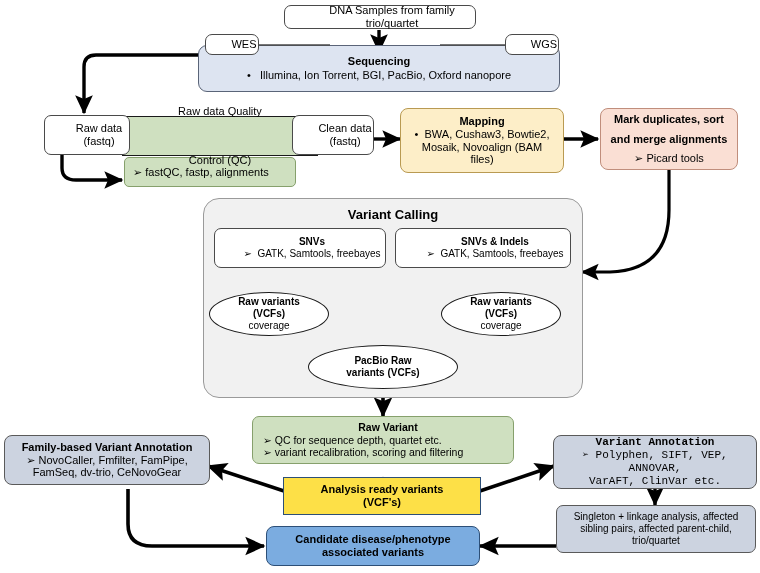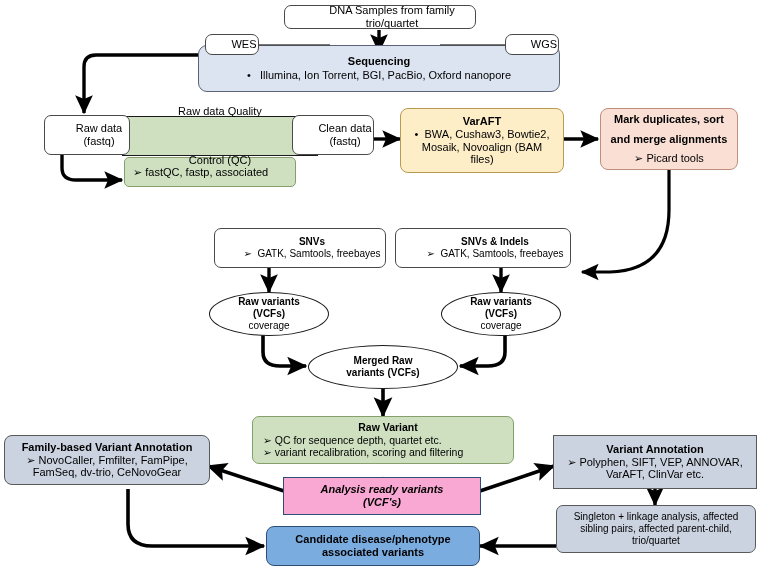--- a/index.html
+++ b/index.html
@@ -49,21 +49,21 @@
     display: block;
     width: 100%;
   }
   .blue-seq   { background: #dde4f1; border: 1.2px solid #5a6478; }
   .green-soft { background: #cfe0c0; border: 1.2px solid #86a06c; }
   .green-ell  { background: #cfe0c0; border: 1.4px solid #1a1a1a; }
   .yellow     { background: #fdeec8; border: 1.2px solid #b99a52; }
   .peach      { background: #fadfd4; border: 1.2px solid #c08e7c; gap: 7px; }
   .graybox    { background: #f1f1f1; border: 1.4px solid #9a9a9a; }
   .grayblue   { background: #ccd3e0; border: 1.3px solid #5a5a5a; }
-  .blue-ell   { background: #f9a8d4; border: 1.4px solid #2d4f77; font-style: italic; }
+  .blue-ell   { background: #fde047; border: 1.4px solid #2d4f77; }
   .blue-final { background: #7bace0; border: 1.3px solid #2d4f77; }
   .white      { background: #ffffff; padding-left: 24px; }
 
   svg.arrows {
     position: absolute;
     left: 0; top: 0;
     width: 760px;
     height: 573px;
     z-index: 2;
     pointer-events: none;
@@ -156,48 +156,51 @@
   </div>
 
   <div class="node green-ell fs11" style="left:122px; top:116px; width:196px; height:40px; z-index:6;gap:36px;">
     <span class="line">Raw data Quality</span>
     <span class="line">Control (QC)</span>
   </div>
 
   <div class="node green-soft fs11" style="left:124px; top:157px; width:172px; height:30px; border-radius:5px; align-items:flex-start; padding-left:8px;">
     <span class="line" style="text-align:left;">
       <span>➢</span>
-      <span>fastQC, fastp, associated</span>
+      <span>fastQC, fastp, alignments</span>
     </span>
   </div>
 
   <div class="node rbox white fs11" style="left:292px; top:115px; width:82px; height:40px; z-index:7;">
     <span class="line">Clean data</span>
     <span class="line">(fastq)</span>
   </div>
 
   <div class="node yellow fs11" style="left:400px; top:108px; width:164px; height:65px; border-radius:8px;">
-    <span class="ttl">VarAFT</span>
+    <span class="ttl">Mapping</span>
     <span class="line">
       <span>•</span>
       &nbsp;<span>BWA, Cushaw3, Bowtie2,</span>
     </span>
     <span class="line">Mosaik, Novoalign (BAM</span>
     <span class="line">files)</span>
   </div>
 
   <div class="node peach fs11" style="left:600px; top:108px; width:138px; height:62px; border-radius:8px;">
     <span class="ttl">Mark duplicates, sort</span>
     <span class="ttl">and merge alignments</span>
     <span class="line">
       <span>➢</span>
       <span>Picard tools</span>
     </span>
   </div>
 
+  <div class="node graybox" style="left:203px; top:198px; width:380px; height:200px; border-radius:16px; justify-content:flex-start; z-index:3;">
+    <span class="ttl fs11" style="font-size:13px; margin-top:8px;">Variant Calling</span>
+  </div>
 
   <div class="node rbox white fs10" style="left:214px; top:228px; width:172px; height:40px; z-index:6;">
     <span class="ttl">SNVs</span>
     <span class="line">
       <span>➢</span>
       &nbsp;<span>GATK, Samtools, freebayes</span>
     </span>
   </div>
 
   <div class="node rbox white fs10" style="left:395px; top:228px; width:176px; height:40px; z-index:6;">
@@ -214,21 +217,21 @@
     <span class="line">coverage</span>
   </div>
 
   <div class="node ellipse fs10" style="left:441px; top:292px; width:120px; height:44px; z-index:6;">
     <span class="ttl">Raw variants</span>
     <span class="ttl">(VCFs)</span>
     <span class="line">coverage</span>
   </div>
 
   <div class="node ellipse fs10" style="left:308px; top:345px; width:150px; height:44px; z-index:6;">
-    <span class="ttl">Merged Raw</span>
+    <span class="ttl">PacBio Raw</span>
     <span class="ttl">variants (VCFs)</span>
   </div>
 
   <div class="node green-soft fs105" style="left:252px; top:416px; width:262px; height:48px; border-radius:7px; align-items:flex-start; padding-left:10px;">
     <span class="ttl" style="text-align:center;">Raw Variant</span>
     <span class="line" style="text-align:left;">
       <span>➢</span>
       <span>QC for sequence depth, quartet etc.</span>
     </span>
     <span class="line" style="text-align:left;">
@@ -244,21 +247,21 @@
 
   <div class="node grayblue fs11" style="left:4px; top:435px; width:206px; height:50px; border-radius:8px;">
     <span class="ttl">Family-based Variant Annotation</span>
     <span class="line">
       <span>➢</span>
       <span>NovoCaller, Fmfilter, FamPipe,</span>
     </span>
     <span class="line">FamSeq, dv-trio, CeNovoGear</span>
   </div>
 
-  <div class="node grayblue fs11" style="left:553px; top:435px; width:204px; height:54px; border-radius:0;">
+  <div class="node grayblue fs11" style="left:553px; top:435px; width:204px; height:54px; border-radius:8px;font-family:Liberation Mono, monospace;">
     <span class="ttl">Variant Annotation</span>
     <span class="line">
       <span>➢</span>
       <span>Polyphen, SIFT, VEP, ANNOVAR,</span>
     </span>
     <span class="line">VarAFT, ClinVar etc.</span>
   </div>
 
   <div class="node grayblue fs10" style="left:556px; top:505px; width:200px; height:48px; border-radius:7px;">
     <span class="line">Singleton + linkage analysis, affected</span>

